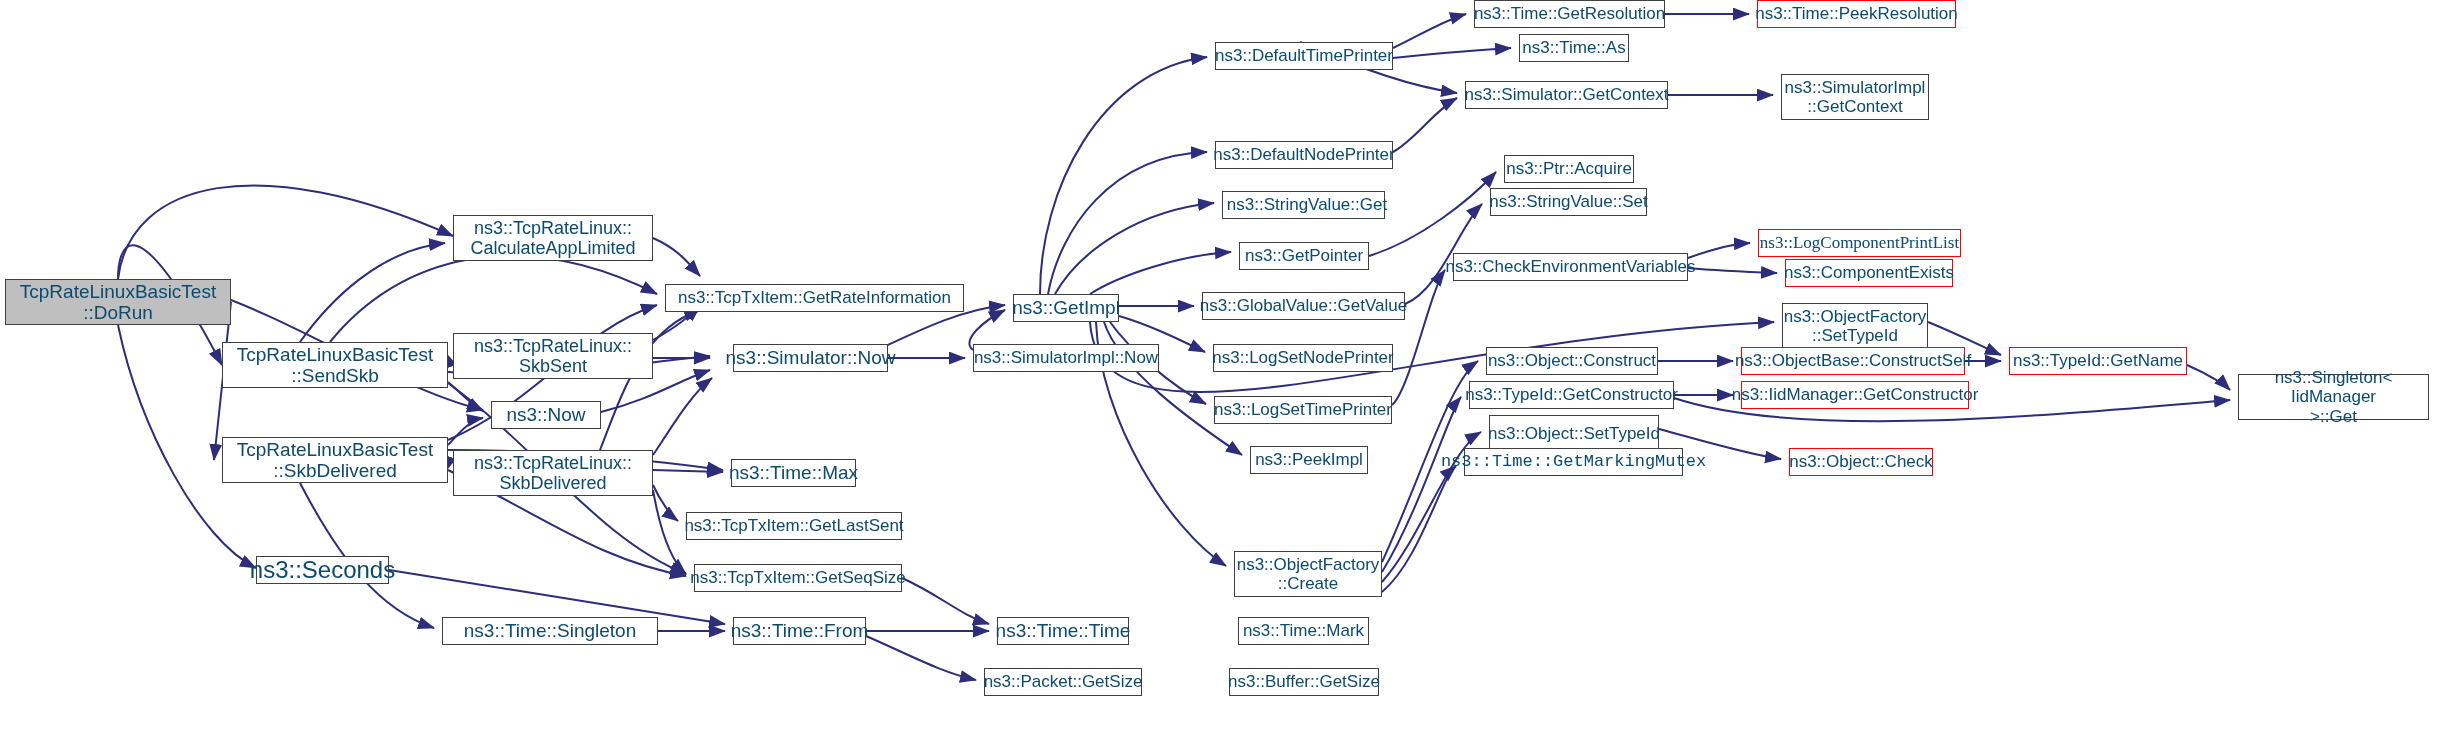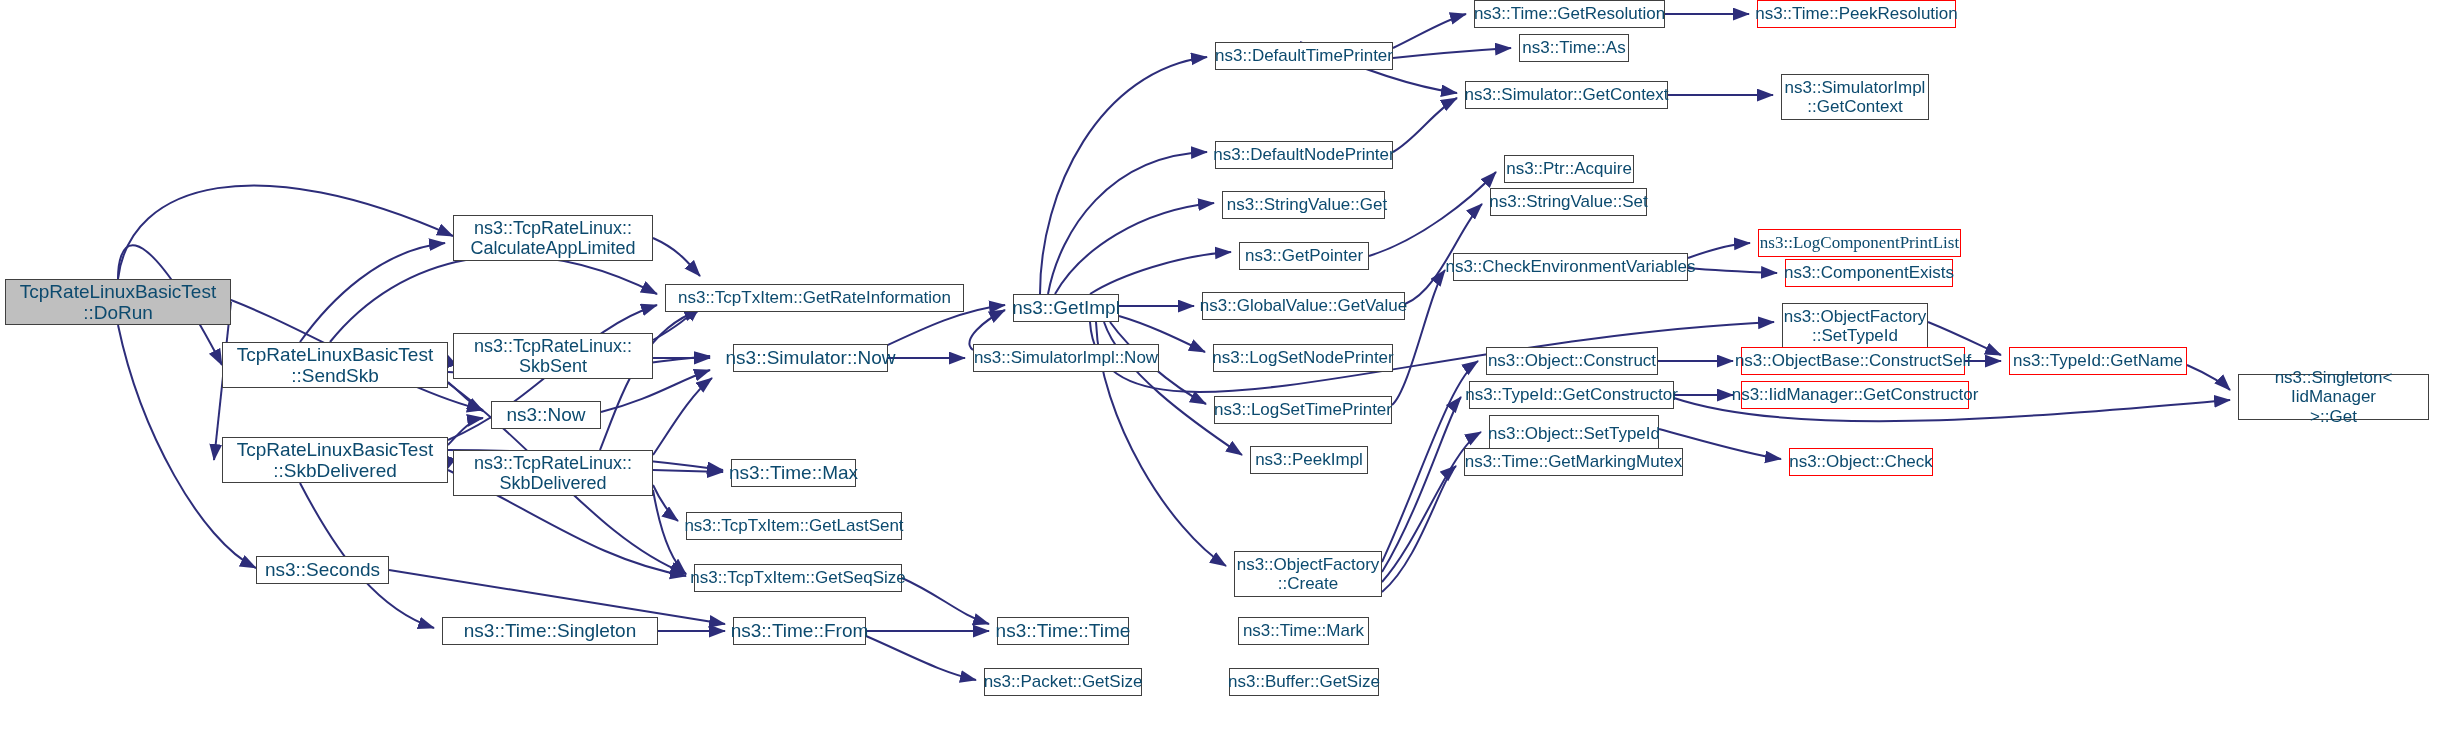--- a/index.html
+++ b/index.html
@@ -98,21 +98,21 @@
 ::DoRun</span>
       </div>
       <div class="node" style="left: 222px; top: 342px; width: 226px; height: 46px; font-size: 19px;">
         <span>TcpRateLinuxBasicTest
 ::SendSkb</span>
       </div>
       <div class="node" style="left: 222px; top: 437px; width: 226px; height: 46px; font-size: 19px;">
         <span>TcpRateLinuxBasicTest
 ::SkbDelivered</span>
       </div>
-      <div class="node" style="left: 256px; top: 556px; width: 133px; height: 28px; font-size: 19px;">
+      <div class="node" style="left: 256px; top: 556px; width: 133px; height: 28px; font-size: 24px;">
         <span>ns3::Seconds</span>
       </div>
       <div class="node" style="left: 453px; top: 215px; width: 200px; height: 46px; font-size: 18px;">
         <span>ns3::TcpRateLinux::
 CalculateAppLimited</span>
       </div>
       <div class="node" style="left: 453px; top: 333px; width: 200px; height: 46px; font-size: 18px;">
         <span>ns3::TcpRateLinux::
 SkbSent</span>
       </div>
@@ -210,21 +210,21 @@
       </div>
       <div class="node" style="left: 1486px; top: 347px; width: 172px; height: 28px; font-size: 17px;">
         <span>ns3::Object::Construct</span>
       </div>
       <div class="node" style="left: 1469px; top: 381px; width: 205px; height: 28px; font-size: 17px;">
         <span>ns3::TypeId::GetConstructor</span>
       </div>
       <div class="node" style="left: 1489px; top: 415px; width: 170px; height: 38px; font-size: 17px;">
         <span>ns3::Object::SetTypeId</span>
       </div>
-      <div class="node" style="left: 1464px; top: 448px; width: 219px; height: 28px; font-size: 17px;">
+      <div class="node" style="left: 1464px; top: 448px; width: 219px; height: 28px; font-size: 17px; font-family: Liberation Mono, monospace;">
         <span>ns3::Time::GetMarkingMutex</span>
       </div>
       <div class="node" style="left: 1781px; top: 74px; width: 148px; height: 46px; font-size: 17px;">
         <span>ns3::SimulatorImpl
 ::GetContext</span>
       </div>
       <div class="node red" style="left: 1757px; top: 0px; width: 199px; height: 28px; font-size: 17px;">
         <span>ns3::Time::PeekResolution</span>
       </div>
       <div class="node red" style="left: 1758px; top: 229px; width: 203px; height: 28px; font-size: 17px; font-family: Liberation Serif, serif;">

